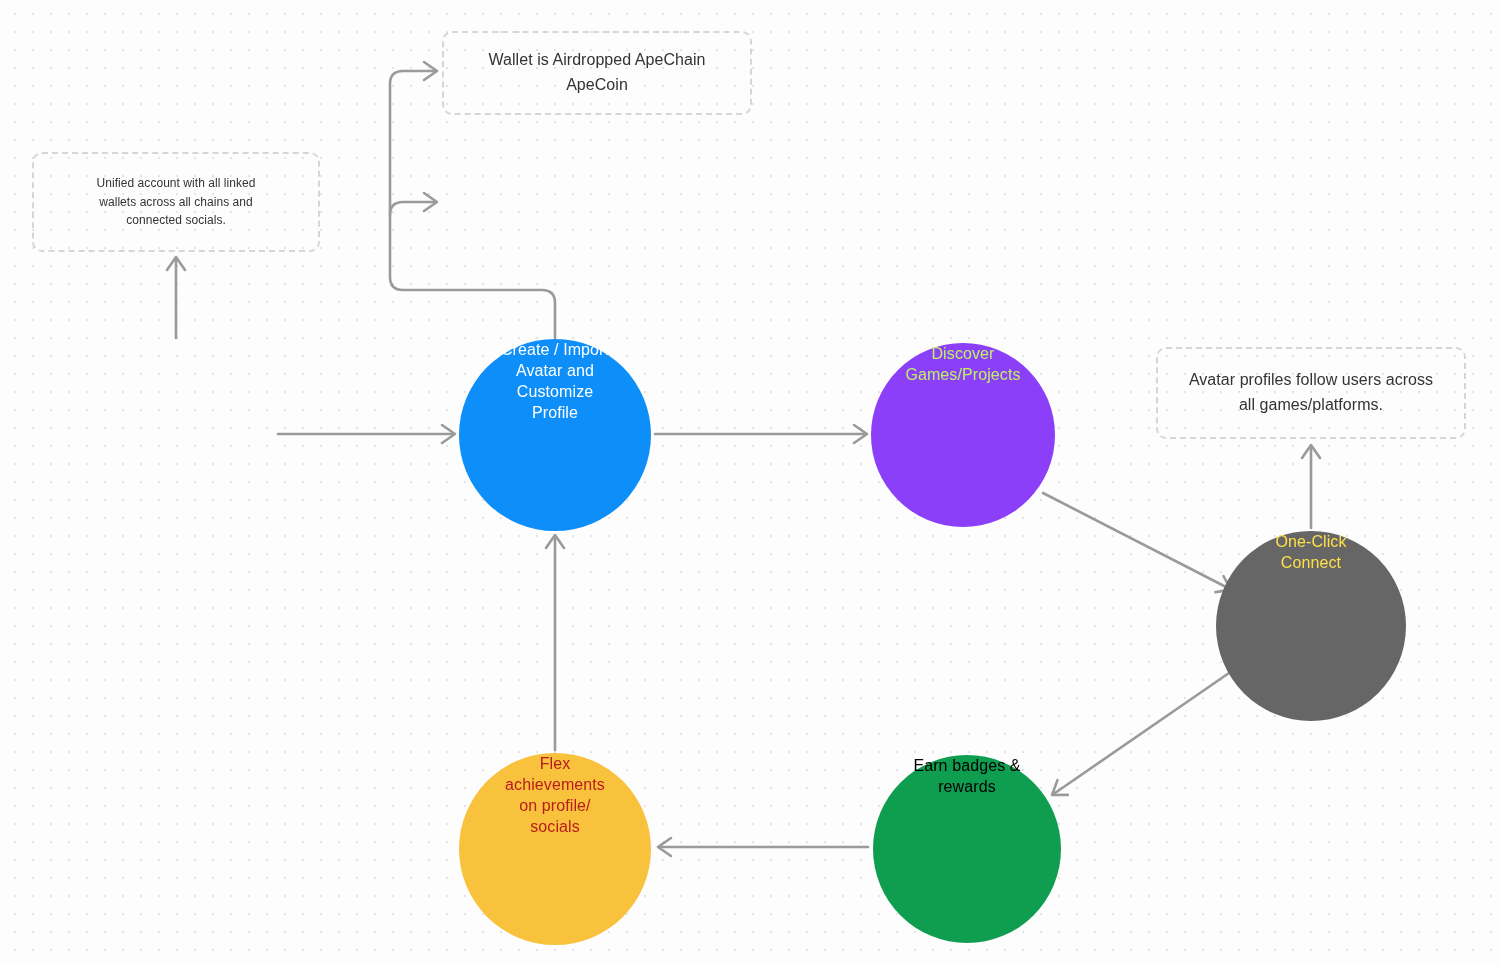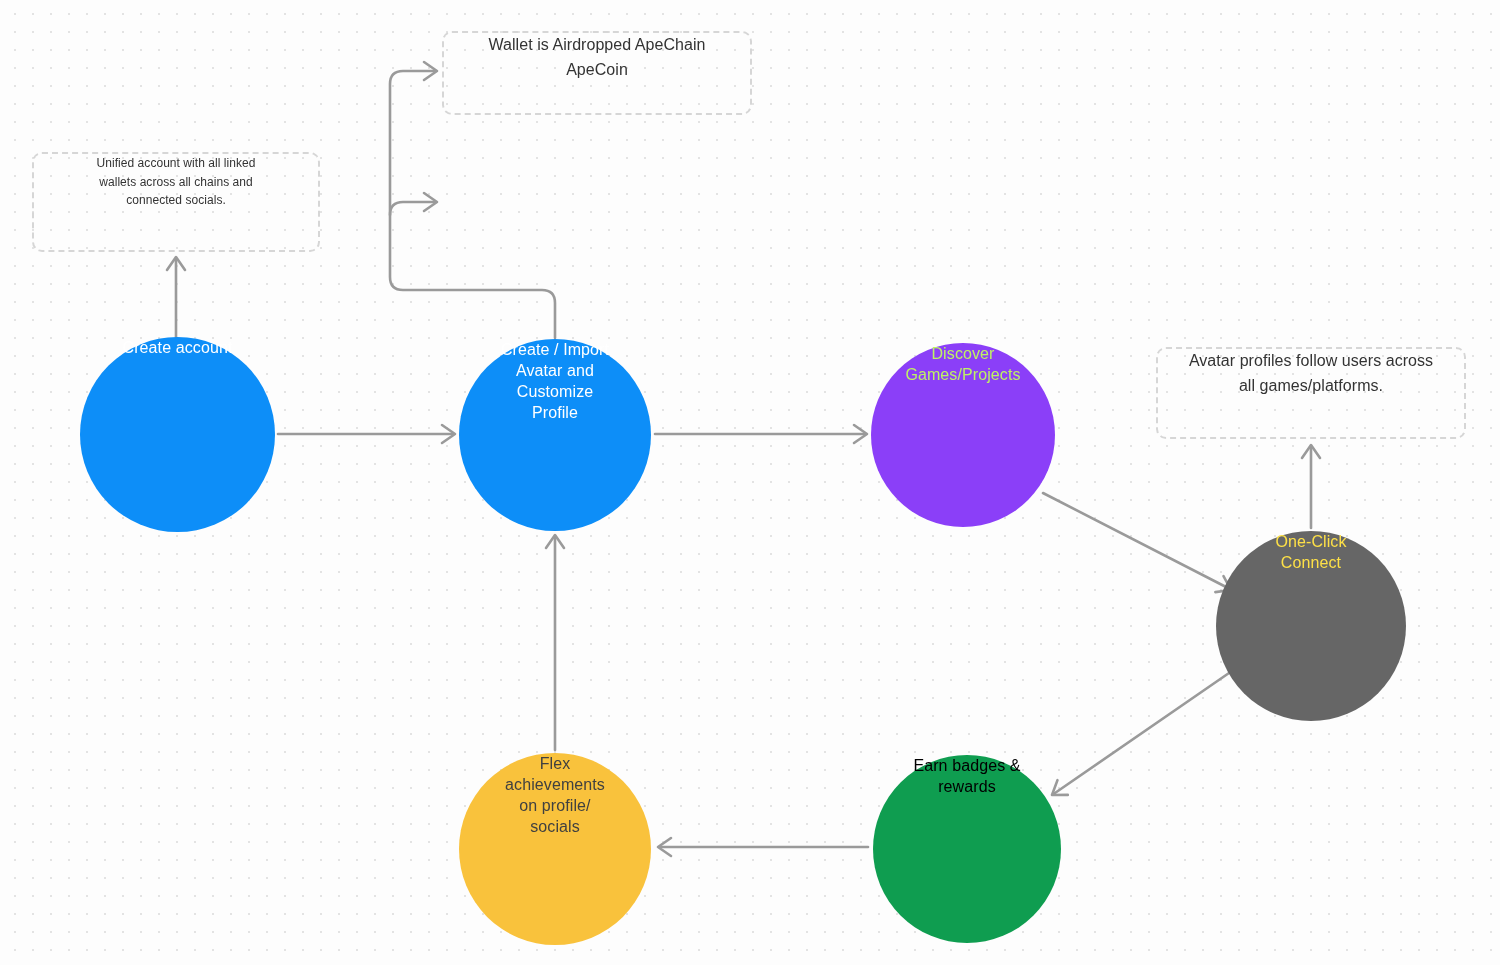--- a/index.html
+++ b/index.html
@@ -43,20 +43,21 @@
     white-space: pre-line;
   }
   .note {
     position: absolute;
     box-sizing: border-box;
     border: 2px dashed #d6d6d6;
     border-radius: 10px;
     background: transparent;
     color: #333333;
     display: flex;
+    align-items: center;
     justify-content: center;
     text-align: center;
     line-height: 1.55;
     letter-spacing: 0.05px;
   }
   .note .note-label {
     display: block;
     padding: 0 14px;
     white-space: pre-line;
   }
@@ -102,42 +103,39 @@
       <g>
         <path d="M 868 847 L 661 847" fill="none" stroke="#9a9a9a" stroke-width="2.6" stroke-linecap="round" stroke-linejoin="round"></path>
         <path d="M -13 -9 L 0 0 L -13 9" fill="none" stroke="#9a9a9a" stroke-width="2.6" stroke-linecap="round" stroke-linejoin="round" transform="translate(658,847) rotate(180)"></path>
       </g>
       <g>
         <path d="M 555 750 L 555 538" fill="none" stroke="#9a9a9a" stroke-width="2.6" stroke-linecap="round" stroke-linejoin="round"></path>
         <path d="M -13 -9 L 0 0 L -13 9" fill="none" stroke="#9a9a9a" stroke-width="2.6" stroke-linecap="round" stroke-linejoin="round" transform="translate(555,535) rotate(-90)"></path>
       </g>
     </svg>
 
-  <div class="node" style="left: 80px; top: 337px; width: 195px; height: 195px; background: rgb(13, 142, 248); color: rgb(255, 255, 255); font-size: 16px;">
-    <span class="node-label">Create account</span>
-  </div>
   <div class="node" style="left: 459px; top: 339px; width: 192px; height: 192px; background: rgb(13, 142, 248); color: rgb(255, 255, 255); font-size: 16px;">
     <span class="node-label">Create / Import
 Avatar and
 Customize
 Profile</span>
   </div>
   <div class="node" style="left: 871px; top: 343px; width: 184px; height: 184px; background: rgb(139, 63, 248); color: #bef264; font-size: 16px;">
     <span class="node-label">Discover
 Games/Projects</span>
   </div>
   <div class="node" style="left: 1216px; top: 531px; width: 190px; height: 190px; background: rgb(102, 102, 102); color: #fde047; font-size: 16px;">
     <span class="node-label">One-Click
 Connect</span>
   </div>
   <div class="node" style="left: 873px; top: 755px; width: 188px; height: 188px; background: rgb(15, 157, 80); color: #000000; font-size: 16px;">
     <span class="node-label">Earn badges &amp;
 rewards</span>
   </div>
-  <div class="node" style="left: 459px; top: 753px; width: 192px; height: 192px; background: rgb(249, 194, 60); color: #404040; font-size: 16px;">
+  <div class="node" style="left: 459px; top: 753px; width: 192px; height: 192px; background: rgb(249, 194, 60); color: #b91c1c; font-size: 16px;">
     <span class="node-label">Flex
 achievements
 on profile/
 socials</span>
   </div>
 
   <div class="note" style="left: 32px; top: 152px; width: 288px; height: 100px; font-size: 12px; border-color: rgb(214, 214, 214);">
     <span class="note-label">Unified account with all linked
 wallets across all chains and
 connected socials.</span>

